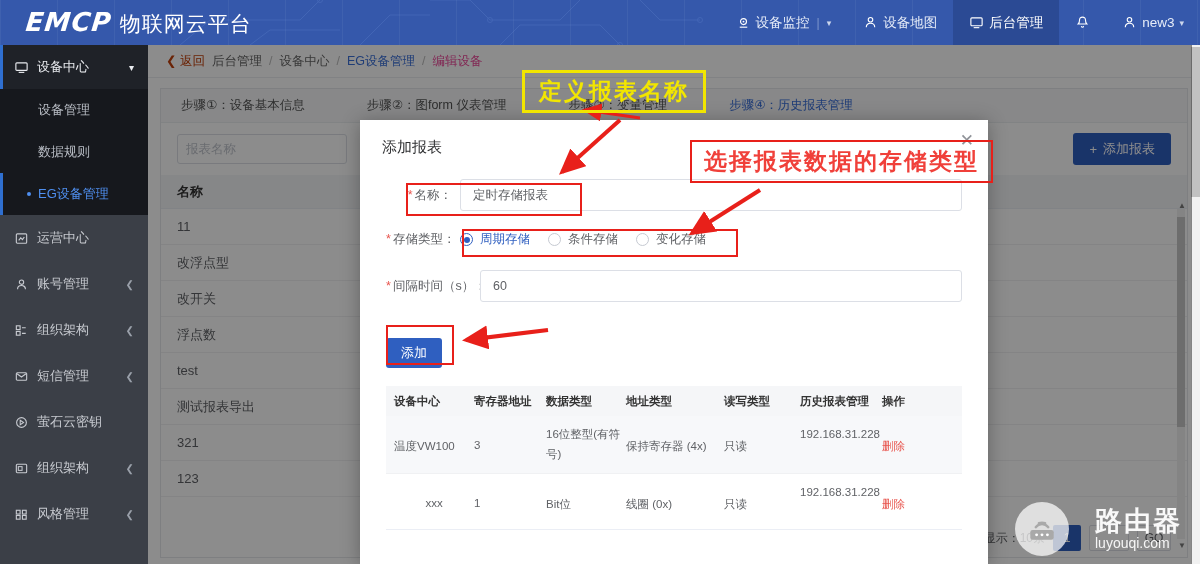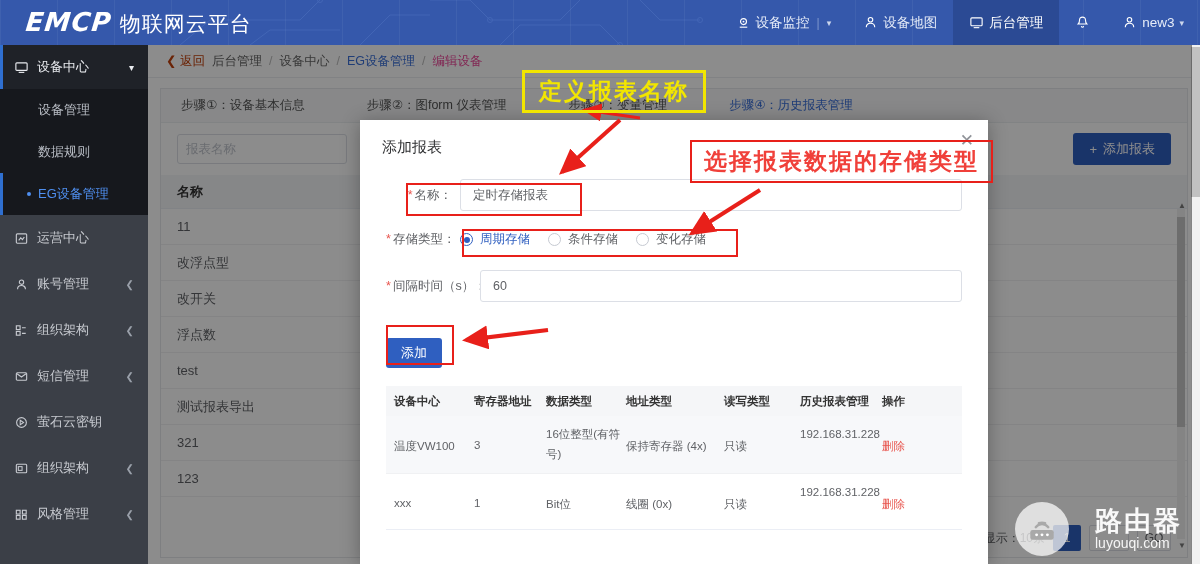--- a/index.html
+++ b/index.html
@@ -602,21 +602,21 @@
       <div class="mt-row stripe" style="min-height:56px;">
         <div class="c1" style="padding-top:14px;">温度VW100</div>
         <div class="c2" style="padding-top:14px;">3</div>
         <div class="c3" style="line-height:1.7;">16位整型(有符号)</div>
         <div class="c4" style="padding-top:14px;">保持寄存器 (4x)</div>
         <div class="c5" style="padding-top:14px;">只读</div>
         <div class="c6" style="line-height:1.7;">192.168.31.228</div>
         <div class="c7" style="padding-top:14px;"><span class="mt-del">删除</span></div>
       </div>
       <div class="mt-row" style="min-height:56px;">
-        <div class="c1" style="padding-top:14px;">xxx</div>
+        <div class="c1" style="padding-top:14px;text-align:center;">xxx</div>
         <div class="c2" style="padding-top:14px;">1</div>
         <div class="c3" style="padding-top:14px;">Bit位</div>
         <div class="c4" style="padding-top:14px;">线圈 (0x)</div>
         <div class="c5" style="padding-top:14px;">只读</div>
         <div class="c6" style="line-height:1.7;">192.168.31.228</div>
         <div class="c7" style="padding-top:14px;"><span class="mt-del">删除</span></div>
       </div>
     </div>
     <div class="mt-underline"></div>
   </div>

